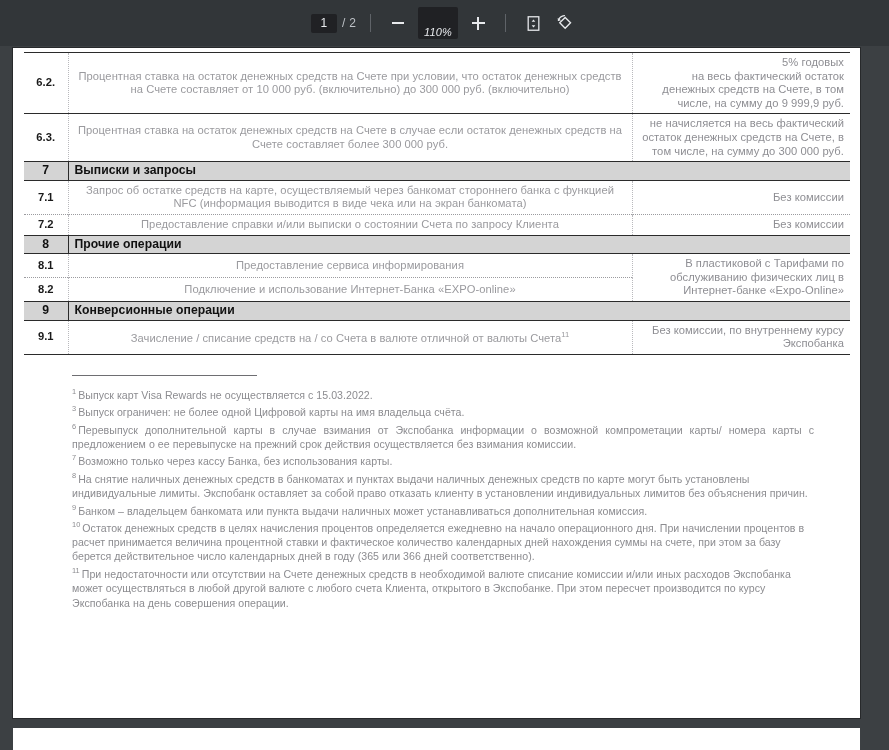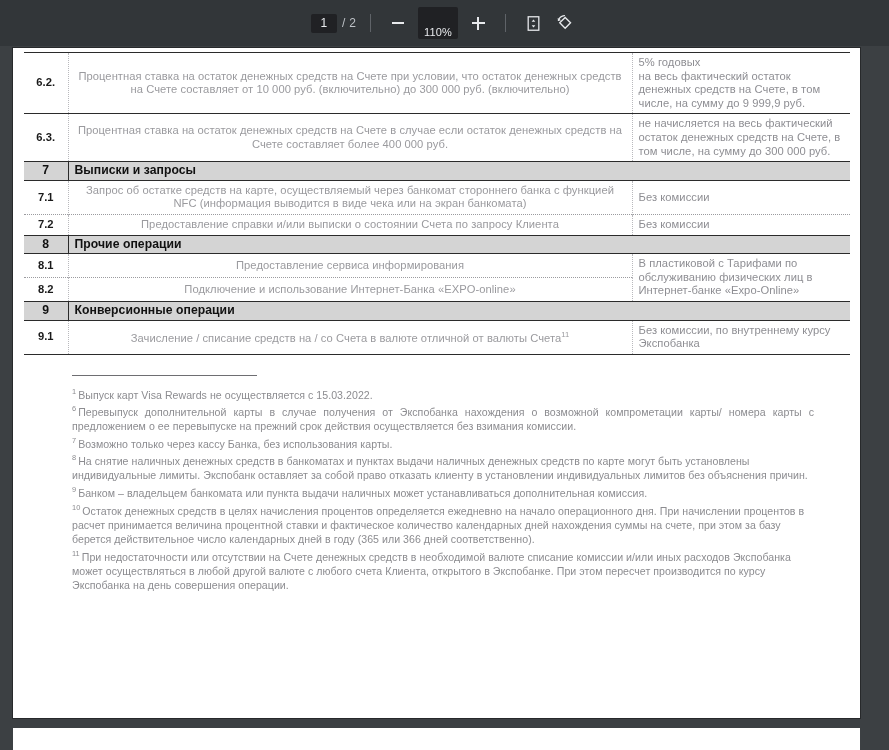--- a/index.html
+++ b/index.html
@@ -63,20 +63,21 @@
     content: ""; position: absolute; background: #e8eaed;
   }
   .plus-glyph:before { left: 0; top: 5.7px; width: 13px; height: 1.6px; }
   .plus-glyph:after { top: 0; left: 5.7px; height: 13px; width: 1.6px; }
   .zoom-box {
     background: #202124; color: #e8eaed;
     font-size: 11px; height: 24px; line-height: 18px;
     padding: 16px 6px; border-radius: 2px;
     margin: 0 7px;
     letter-spacing: .2px;
+    font-style: italic;
   }
 
   
   #page1 {
     position: absolute;
     left: 13px; top: 48px;
     width: 847px; height: 670px;
     background: #ffffff;
     box-shadow: 0 0 0 1px rgba(0,0,0,.35);
     overflow: hidden;
@@ -113,21 +114,21 @@
   col.c-fee   { width: 218px; }
 
   td.num {
     text-align: center;
     color: #1a1a1a;
     font-weight: bold;
     font-size: 12.2px;
     border-right: 1px dotted #b9b9bd;
   }
   td.desc { text-align: center; color: #9a9a9e; }
-  td.fee  { text-align: left; color: #8e8e93; border-left: 1px dotted #b9b9bd; }
+  td.fee  { text-align: right; color: #8e8e93; border-left: 1px dotted #b9b9bd; }
 
   tr.solid-top > td { border-top: 1.6px solid #2b2b2b; }
   tr.dotted-top > td { border-top: 1px dotted #9b9b9f; }
   tr.thin-top > td { border-top: 1px solid #2b2b2b; }
 
   tr.section > td {
     background: #d4d4d4;
     color: #111;
     font-weight: bold;
     font-size: 12.2px;
@@ -230,21 +231,21 @@
 
           <tr class="solid-top">
             <td class="num">6.2.</td>
             <td class="desc">Процентная ставка на остаток денежных средств на Счете при условии, что остаток денежных средств на Счете составляет от 10 000 руб. (включительно) до 300 000 руб. (включительно)</td>
             <td class="fee" style="white-space:pre-line;">5% годовых
 на весь фактический остаток денежных средств на Счете, в том числе, на сумму до 9 999,9 руб.</td>
           </tr>
 
           <tr class="thin-top">
             <td class="num">6.3.</td>
-            <td class="desc">Процентная ставка на остаток денежных средств на Счете в случае если остаток денежных средств на Счете составляет более 400 000 руб.</td>
+            <td class="desc">Процентная ставка на остаток денежных средств на Счете в случае если остаток денежных средств на Счете составляет более 300 000 руб.</td>
             <td class="fee">не начисляется на весь фактический остаток денежных средств на Счете, в том числе, на сумму до 300 000 руб.</td>
           </tr>
 
           <tr class="section">
             <td class="num">7</td>
             <td class="desc">Выписки и запросы</td>
             <td class="fee"></td>
           </tr>
 
           <tr>
@@ -289,21 +290,22 @@
           </tr>
 
         </tbody>
       </table>
       <div class="table-bottom"></div>
 
       <div class="fn-wrap">
         <div class="fn-rule"></div>
 
         <p class="fn-p"><sup>1</sup><span>Выпуск карт Visa Rewards не осуществляется с 15.03.2022.</span></p>
-        <p class="fn-p justify"><sup>6</sup><span>Перевыпуск дополнительной карты в случае получения от Экспобанка нахождения о возможной компрометации карты/ номера карты с предложением о ее перевыпуске на прежний срок действия осуществляется без взимания комиссии.</span></p>
+        <p class="fn-p"><sup>3</sup><span>Выпуск ограничен: не более одной Цифровой карты на имя владельца счёта.</span></p>
+        <p class="fn-p justify"><sup>6</sup><span>Перевыпуск дополнительной карты в случае взимания от Экспобанка информации о возможной компрометации карты/ номера карты с предложением о ее перевыпуске на прежний срок действия осуществляется без взимания комиссии.</span></p>
         <p class="fn-p"><sup>7</sup><span>Возможно только через кассу Банка, без использования карты.</span></p>
         <p class="fn-p"><sup>8</sup><span>На снятие наличных денежных средств в банкоматах и пунктах выдачи наличных денежных средств по карте могут быть установлены индивидуальные лимиты. Экспобанк оставляет за собой право отказать клиенту в установлении индивидуальных лимитов без объяснения причин.</span></p>
         <p class="fn-p"><sup>9</sup><span>Банком – владельцем банкомата или пункта выдачи наличных может устанавливаться дополнительная комиссия.</span></p>
         <p class="fn-p"><sup>10</sup><span>Остаток денежных средств в целях начисления процентов определяется ежедневно на начало операционного дня. При начислении процентов в расчет принимается величина процентной ставки и фактическое количество календарных дней нахождения суммы на счете, при этом за базу берется действительное число календарных дней в году (365 или 366 дней соответственно).</span></p>
         <p class="fn-p"><sup>11</sup><span>При недостаточности или отсутствии на Счете денежных средств в необходимой валюте списание комиссии и/или иных расходов Экспобанка может осуществляться в любой другой валюте с любого счета Клиента, открытого в Экспобанке. При этом пересчет производится по курсу Экспобанка на день совершения операции.</span></p>
       </div>
 
     </div>
   </div>
 

